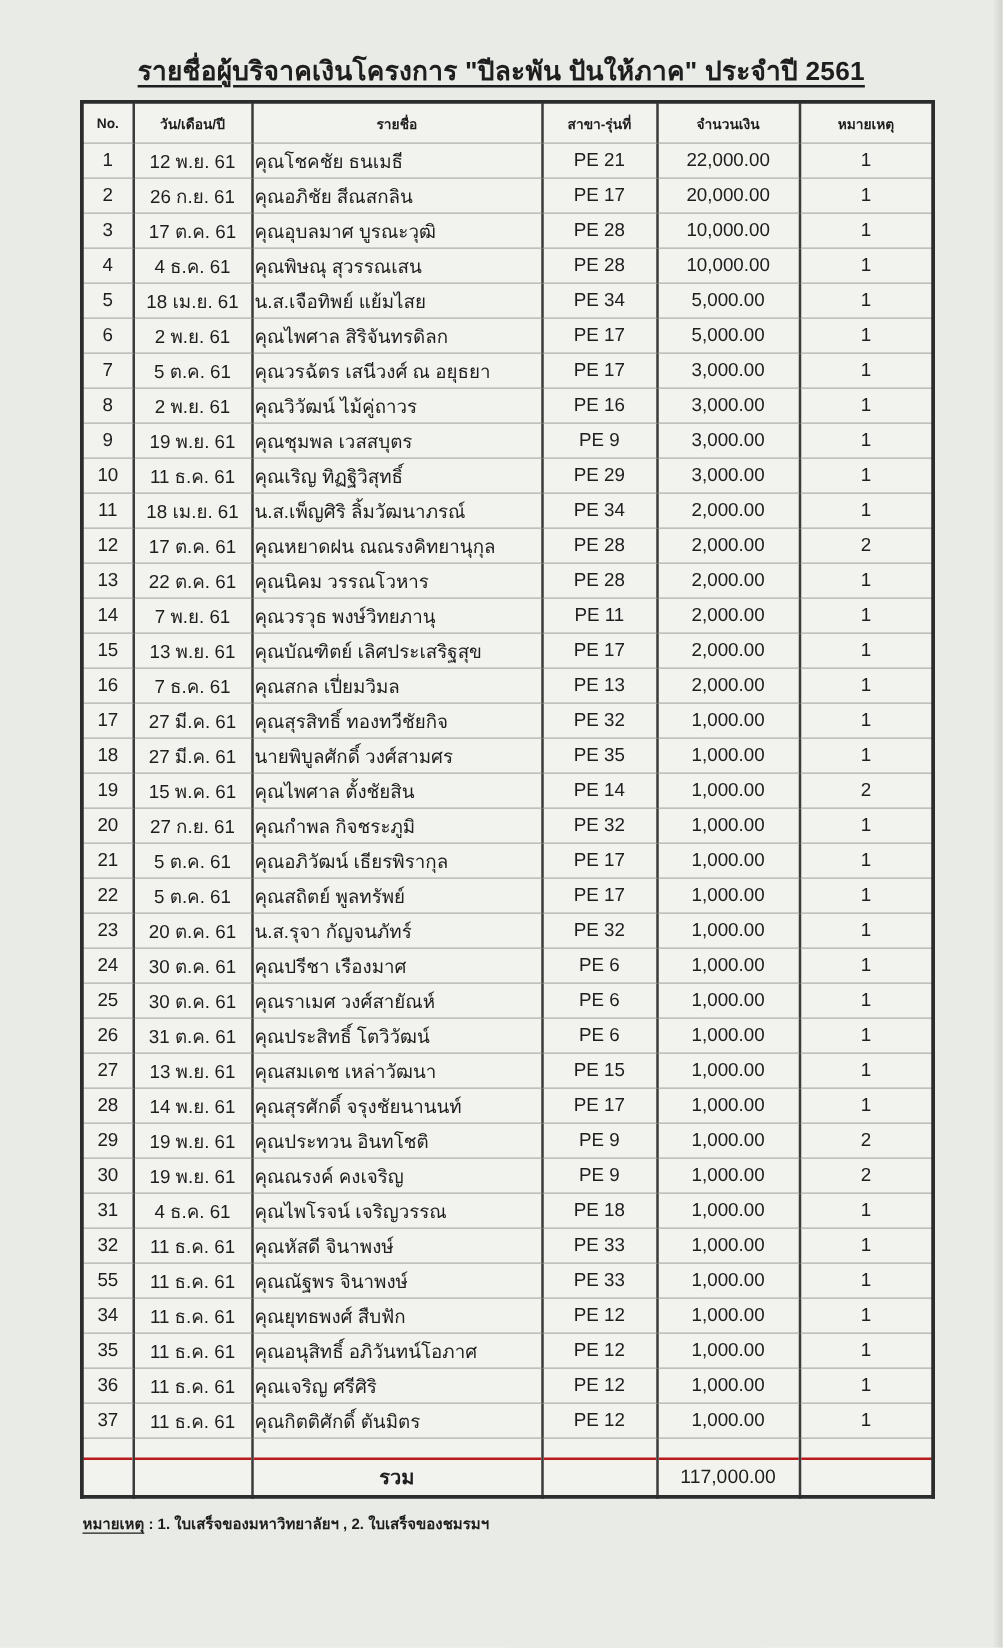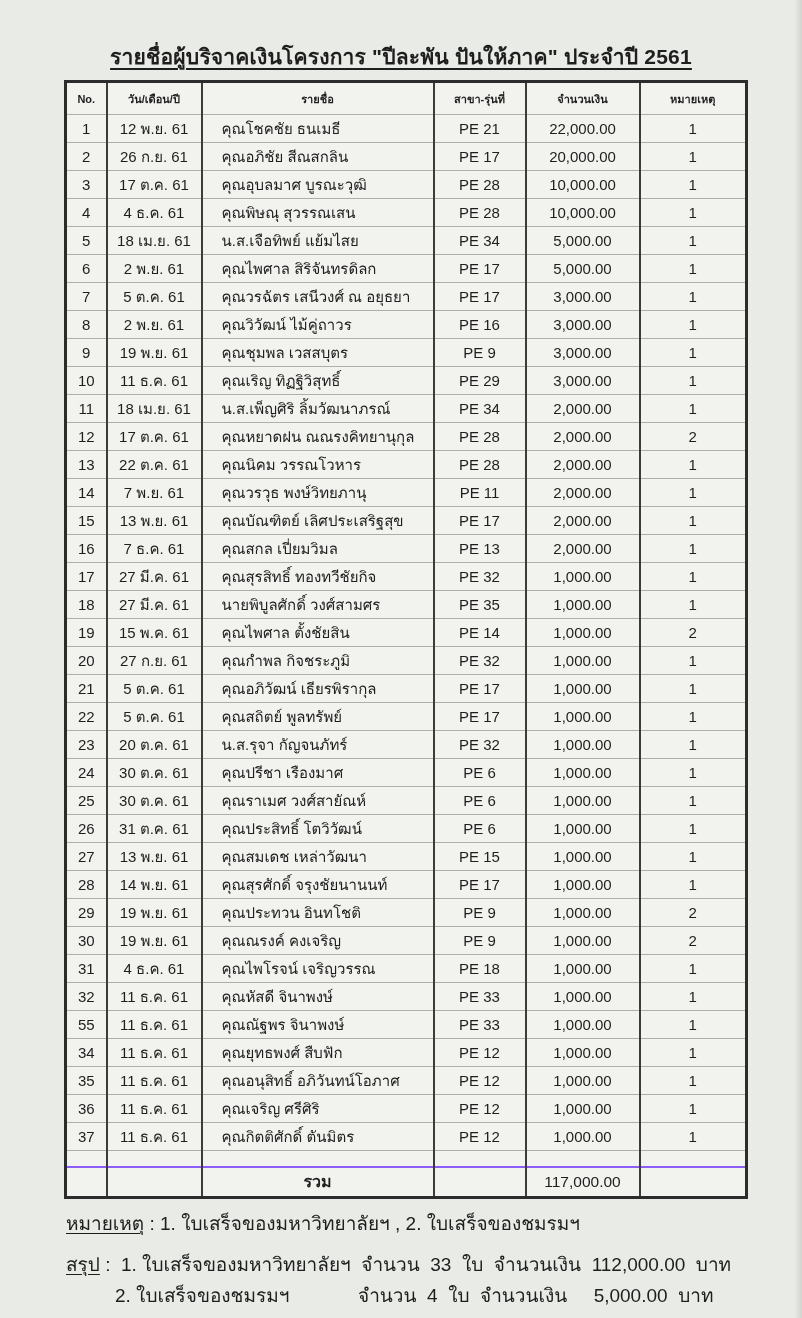--- a/index.html
+++ b/index.html
@@ -52,33 +52,33 @@
     overflow: hidden;
     white-space: nowrap;
   }
   table.donors tr.hdr th {
     font-weight: bold;
     font-size: 11px;
     height: 33px;
     border-top: none;
   }
   table.donors tr.datarow { height: 28px; }
-  table.donors td.c-name { text-align: left; padding-left: 19px; }
+  table.donors td.c-name { text-align: left; padding-left: 1px; }
   table.donors tr.spacer { height: 16px; }
   table.donors tr.totalrow { height: 31px; }
-  table.donors tr.totalrow td { border-top: 2px solid #8b5cf6; }
+  table.donors tr.totalrow td { border-top: 2px solid #b91c1c; }
   table.donors tr.totalrow td.t-label { font-weight: bold; font-size: 16px; }
   table.donors tr.totalrow td.t-amount { font-size: 15.5px; margin-left: 12px; }
   .footer {
     position: absolute;
     top: 1212px;
     left: 66px;
     right: 44px;
-    font-size: 19px;
-    font-weight: normal;
+    font-size: 12px;
+    font-weight: bold;
     line-height: 1.25;
   }
   .footer .lbl {
     text-decoration: underline;
     text-underline-offset: 3px;
   }
   .footer .txt { white-space: pre-wrap; }
   .remark-note { margin-bottom: 17px; }
   .summary-line2 { margin-top: 7px; padding-left: 49px; }
 </style>
@@ -426,21 +426,13 @@
       <td class="t-amount">117,000.00</td>
       <td></td>
     </tr>
   </tbody>
 </table>
 
 <div class="footer">
   <div class="remark-note">
     <span class="lbl">หมายเหตุ</span><span class="txt"> : 1. ใบเสร็จของมหาวิทยาลัยฯ , 2. ใบเสร็จของชมรมฯ</span>
   </div>
-  <div class="summary-note">
-    <div>
-      <span class="lbl">สรุป</span><span class="txt"> :  1. ใบเสร็จของมหาวิทยาลัยฯ  จำนวน  33  ใบ  จำนวนเงิน  112,000.00  บาท</span>
-    </div>
-    <div class="summary-line2">
-      <span class="txt">2. ใบเสร็จของชมรมฯ             จำนวน  4  ใบ  จำนวนเงิน     5,000.00  บาท</span>
-    </div>
-  </div>
 </div>
 
 </body></html>

